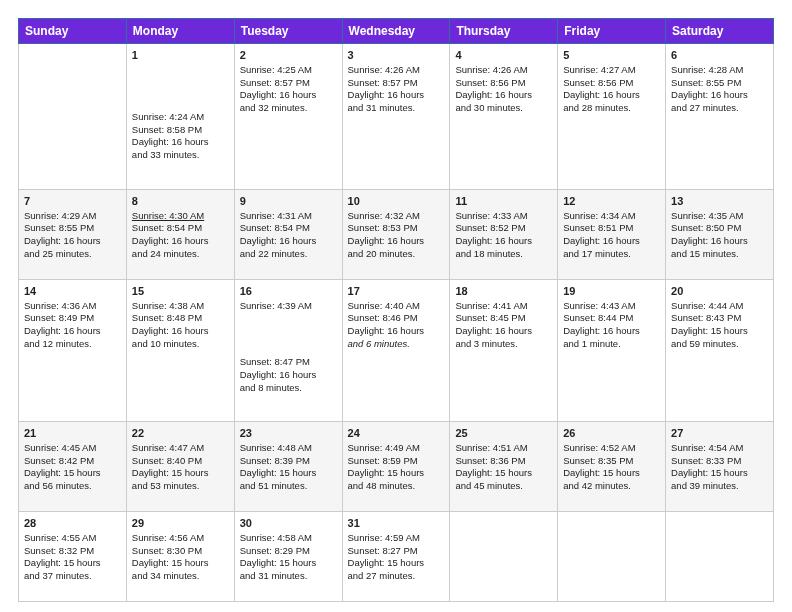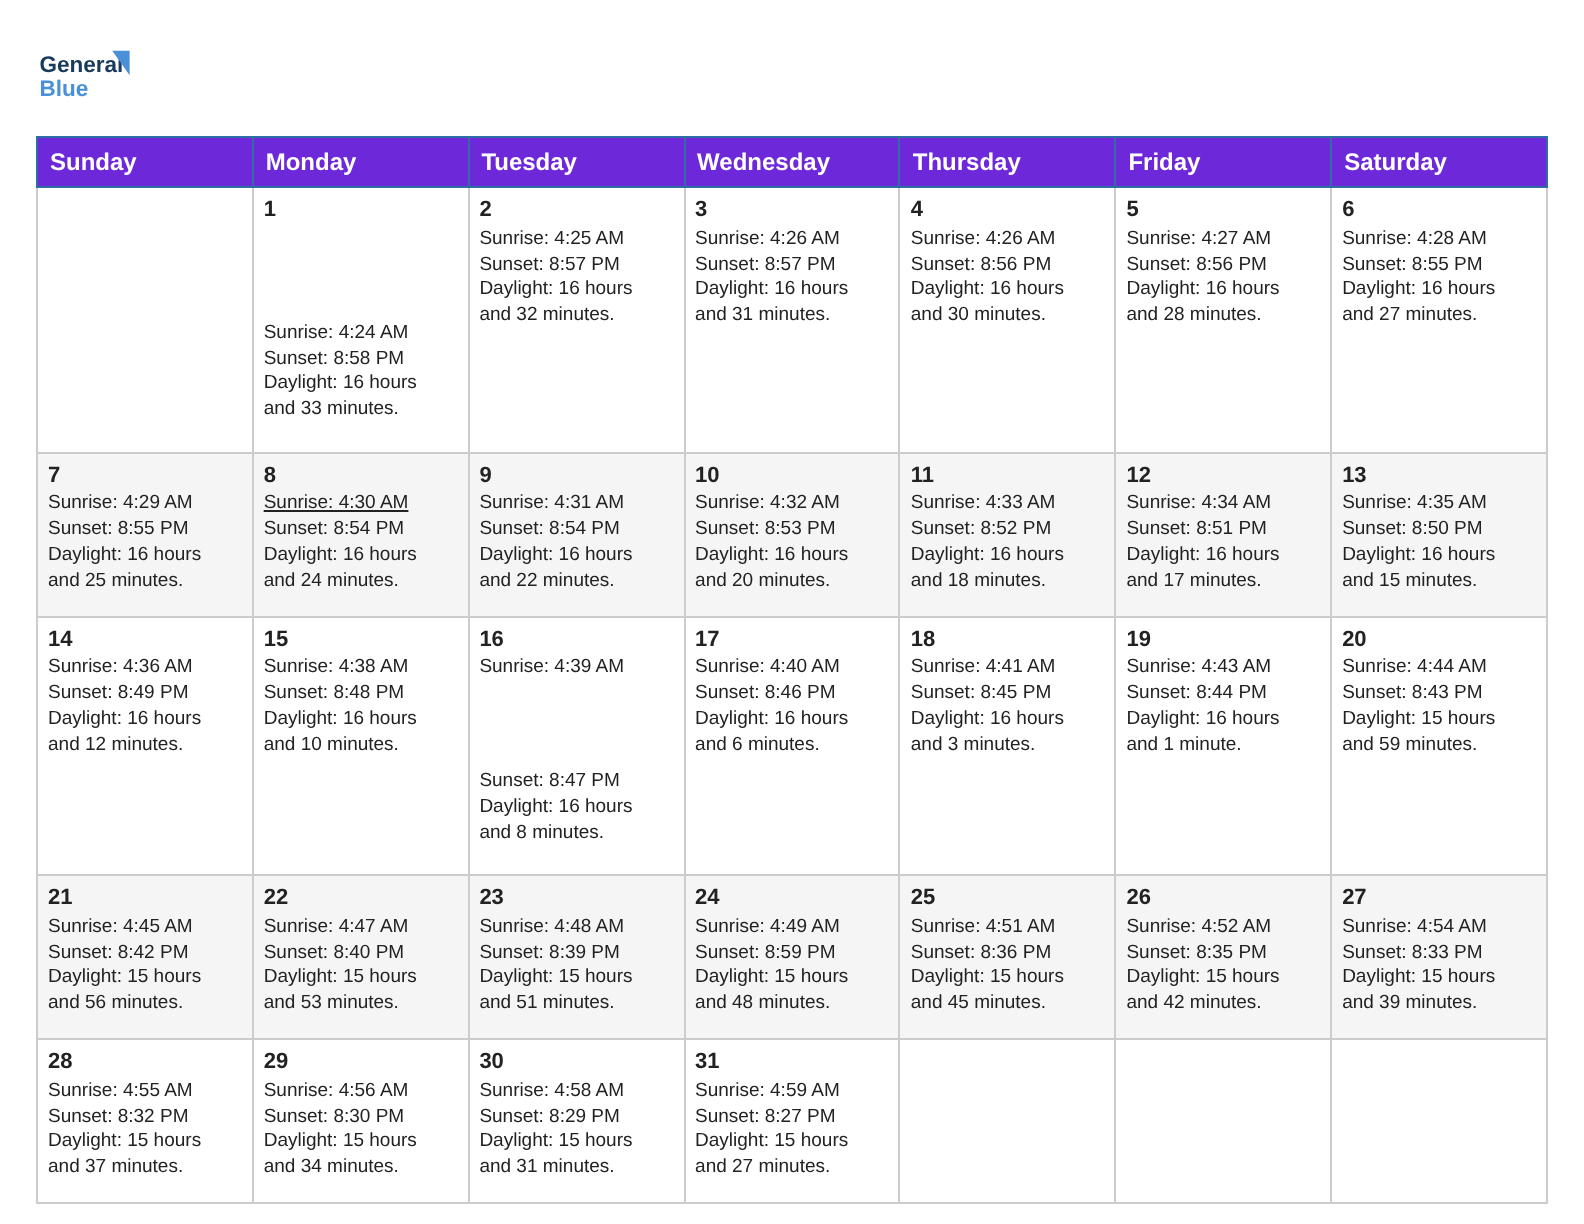--- a/index.html
+++ b/index.html
@@ -80,33 +80,20 @@
     }
     .logo-svg {
       width: 52px;
       height: 40px;
     }
   </style>
 </head>
 <body>
 
 <div class="page">
-  <div class="header">
-    <div class="logo-wrapper">
-      <svg class="logo-svg" viewBox="0 0 60 45" xmlns="http://www.w3.org/2000/svg">
-        <text x="2" y="20" font-family="Arial" font-size="13" font-weight="bold" fill="#1a3a5c">General</text>
-        <text x="2" y="34" font-family="Arial" font-size="13" font-weight="bold" fill="#4a90d9">Blue</text>
-        <polygon points="44,8 54,8 54,22" fill="#4a90d9"></polygon>
-      </svg>
-    </div>
-    <div class="title-block">
-      <div class="title-month"></div>
-      <div class="title-location"></div>
-    </div>
-  </div>
 
   <table class="calendar-table">
     <thead>
       <tr>
       <th>Sunday</th>
           <th>Monday</th>
           <th>Tuesday</th>
           <th>Wednesday</th>
           <th>Thursday</th>
           <th>Friday</th>
@@ -230,21 +217,21 @@
             <span style="display: block;">Sunrise: 4:39 AM</span>
             <span style="display: block; margin-top: 44px;">Sunset: 8:47 PM</span>
             <span style="display: block;">Daylight: 16 hours</span>
             <span style="display: block;">and 8 minutes.</span>
           </td>
           <td>
             <span class="day-number">17</span>
             <span style="display: block;">Sunrise: 4:40 AM</span>
             <span style="display: block;">Sunset: 8:46 PM</span>
             <span style="display: block;">Daylight: 16 hours</span>
-            <span style="display: block;">and 6 minutes.</span>
+            <span style="display: block; font-style: italic;">and 6 minutes.</span>
           </td>
           <td>
             <span class="day-number">18</span>
             <span style="display: block;">Sunrise: 4:41 AM</span>
             <span style="display: block;">Sunset: 8:45 PM</span>
             <span style="display: block;">Daylight: 16 hours</span>
             <span style="display: block;">and 3 minutes.</span>
           </td>
           <td>
             <span class="day-number">19</span>

